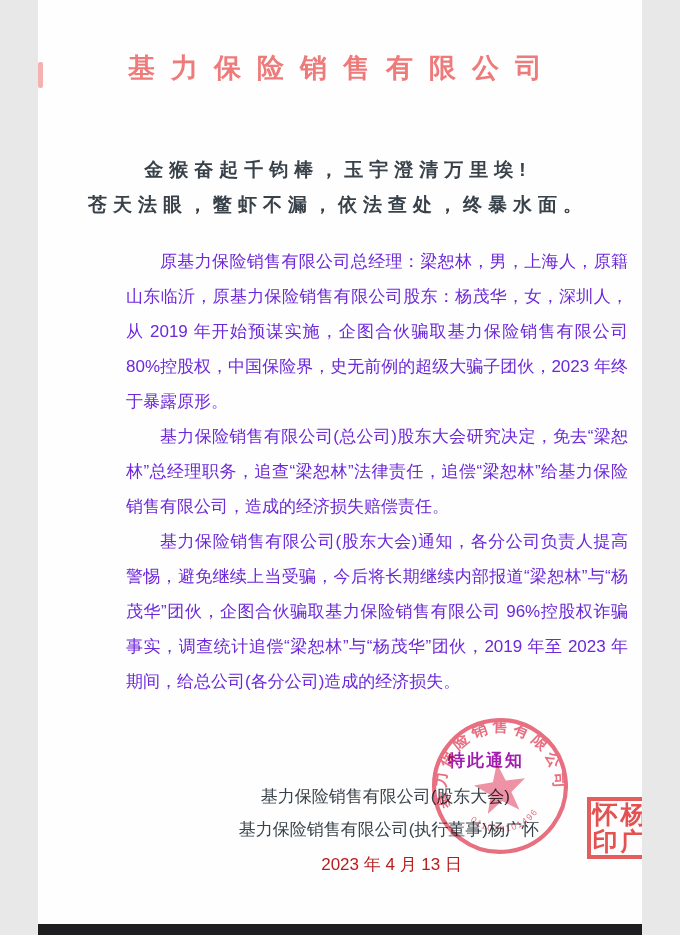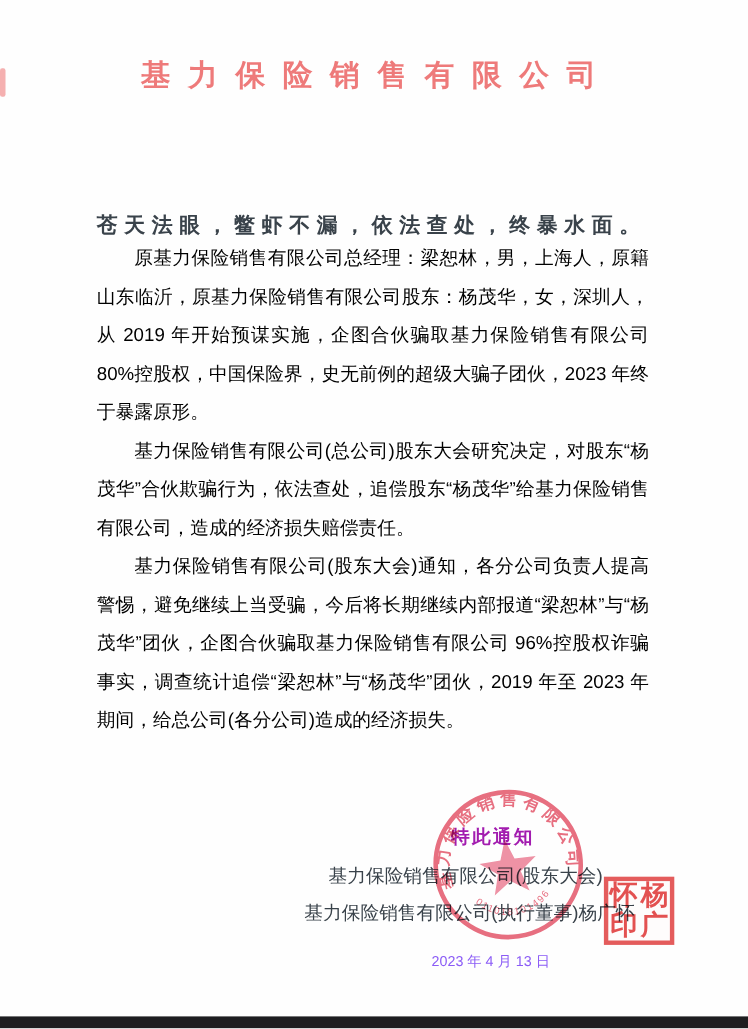--- a/index.html
+++ b/index.html
@@ -1,49 +1,49 @@
 <!DOCTYPE html>
 <html><head>
 <meta charset="utf-8">
 <style>
   html,body { margin:0; padding:0; background:#e8e8e8; }
   .page {
-    position:relative; width:680px; height:935px; margin:0 auto;
+    position:relative; width:604px; height:935px; margin:0 auto;
     background:#fefefe; overflow:hidden;
     font-family:"Liberation Sans", sans-serif;
   }
   .abs { position:absolute; }
   .title {
     left:0; right:10px; text-align:center;
     color:#ee7a7a; font-weight:bold; font-size:27px;
     letter-spacing:16px; text-indent:16px; white-space:nowrap;
   }
   .title-1 { top:50px; }
   .title-2 { top:108px; }
   .slogan {
     left:0; right:4px; text-align:center;
     color:#39424a; font-weight:bold; font-size:19px;
     letter-spacing:6px; white-space:nowrap;
   }
   .slogan-1 { top:157px; }
   .slogan-2 { top:192px; }
   .body-text {
-    top:217px; left:88px; width:502px;
-    color:#000000; font-size:17px; line-height:35px;
+    top:244px; left:88px; width:502px;
+    color:#6d28d9; font-size:17px; line-height:35px;
     text-align:justify;
   }
   .body-text p { margin:0; text-indent:2em; }
   .closing {
     top:749px; left:410px;
     color:#a21caf; font-size:17px; font-weight:bold; letter-spacing:2px;
   }
   .sig { color:#39424a; font-size:17px; white-space:nowrap; }
   .sig-1 { top:785px; right:132px; }
   .sig-2 { top:818px; right:103px;margin-left:46px; }
-  .doc-date { top:853px; right:180px; color:#8b5cf6; font-size:13px;margin-top:12px; }
+  .doc-date { top:853px; right:180px; color:#b91c1c; font-size:17px; }
   .round-stamp {
     left:393px; top:717px; width:138px; height:138px;
     transform:rotate(-8deg);
     mix-blend-mode:multiply; opacity:.85;
   }
   .stamp-arc-text {
     font-size:15px; letter-spacing:4px; font-weight:bold; fill:#e4566b;
     font-family:"Liberation Sans", sans-serif;
   }
   .stamp-serial {
@@ -64,25 +64,26 @@
   }
   .scan-bar { left:0; right:0; top:924px; height:11px; background:#1e1e20; }
 </style>
 </head>
 <body>
 
 <div class="page">
 
   <div class="abs title title-1">基力保险销售有限公司</div>
 
+  <div class="abs slogan slogan-1">金猴奋起千钧棒，玉宇澄清万里埃!</div>
   <div class="abs slogan slogan-2">苍天法眼，鳖虾不漏，依法查处，终暴水面。</div>
 
   <div class="abs body-text">
     <p>原基力保险销售有限公司总经理：梁恕林，男，上海人，原籍山东临沂，原基力保险销售有限公司股东：杨茂华，女，深圳人，从 2019 年开始预谋实施，企图合伙骗取基力保险销售有限公司 80%控股权，中国保险界，史无前例的超级大骗子团伙，2023 年终于暴露原形。</p>
-    <p>基力保险销售有限公司(总公司)股东大会研究决定，对股东“杨茂华”合伙欺骗行为，依法查处，追偿股东“杨茂华”给基力保险销售有限公司，造成的经济损失赔偿责任。</p>
+    <p>基力保险销售有限公司(总公司)股东大会研究决定，免去“梁恕林”总经理职务，追查“梁恕林”法律责任，追偿“梁恕林”给基力保险销售有限公司，造成的经济损失赔偿责任。</p>
     <p>基力保险销售有限公司(股东大会)通知，各分公司负责人提高警惕，避免继续上当受骗，今后将长期继续内部报道“梁恕林”与“杨茂华”团伙，企图合伙骗取基力保险销售有限公司 96%控股权诈骗事实，调查统计追偿“梁恕林”与“杨茂华”团伙，2019 年至 2023 年期间，给总公司(各分公司)造成的经济损失。</p>
   </div>
 
   <div class="abs closing">特此通知</div>
   <div class="abs sig sig-1">基力保险销售有限公司(股东大会)</div>
   <div class="abs sig sig-2">基力保险销售有限公司(执行董事)杨广怀</div>
   <div class="abs doc-date">2023 年 4 月 13 日</div>
 
   <svg class="abs round-stamp" viewBox="0 0 132 132" aria-hidden="true">
     <defs>

